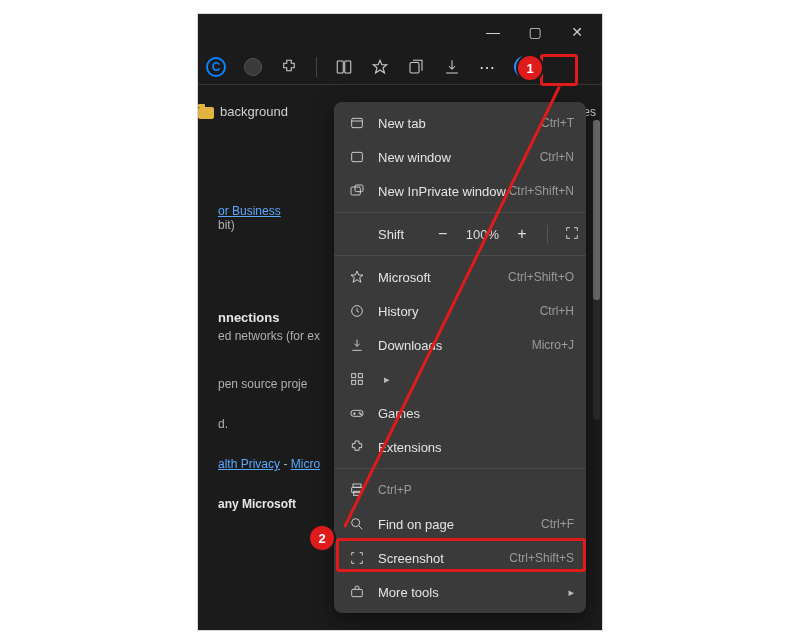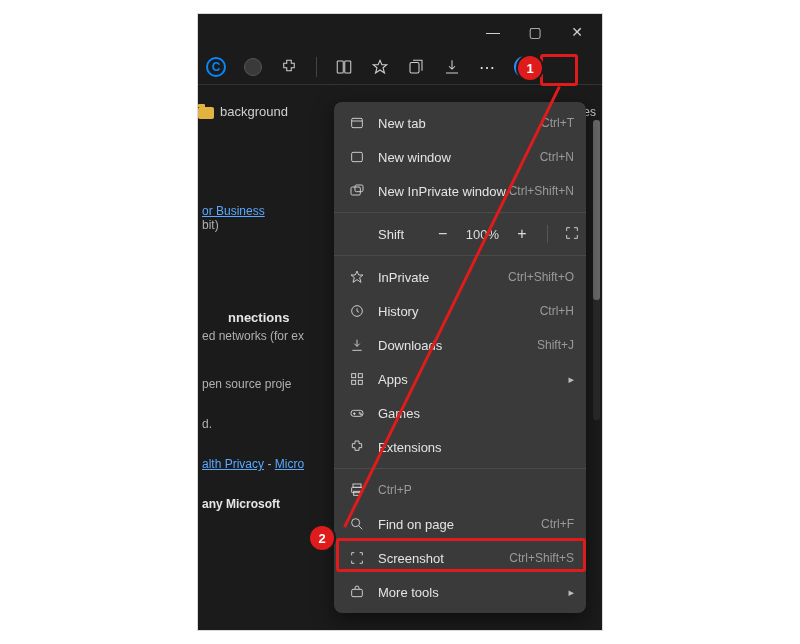--- a/index.html
+++ b/index.html
@@ -62,30 +62,30 @@
     color:#d0d0d0;
   }
   .folder-icon { width:16px;height:12px;background:#e3b341;border-radius:2px;margin-right:6px;position:relative; }
   .folder-icon::before{content:"";position:absolute;top:-3px;left:0;width:7px;height:3px;background:#e3b341;border-radius:1px 1px 0 0;}
   .spacer { flex:1; }
   .favlabel { color:#cfcfcf; font-size:12px; margin-right:6px; }
 
   
   .page-left {
     position:absolute;
-    left:0; top:106px; bottom:0;
+    left:16px; top:106px; bottom:0;
     width:118px;
     padding:0 6px 0 4px;
     color:#b0b0b0;
     font-size:12px;
     overflow:hidden;
   }
   .page-left .blk { margin-bottom:26px; }
   .page-left a { color:#5aa8ff; text-decoration:underline; }
-  .page-left h4 { color:#e6e6e6; font-weight:600; font-size:13px; margin-bottom:4px;margin-left:26px; }
+  .page-left h4 { color:#e6e6e6; font-weight:600; font-size:13px; margin-bottom:4px; }
 
   
   .menu {
     position:absolute;
     top:88px; right:16px;
     width:252px;
     background:#3a3a3a;
     border-radius:8px;
     box-shadow:0 6px 20px rgba(0,0,0,.5);
     padding:4px 0;
@@ -278,52 +278,51 @@
     </div>
 
     <div class="sep"></div>
 
     <div class="row clickable">
       <span class="mi-icon">
           <svg viewBox="0 0 24 24">
             <path d="M12 3l2.5 6H21l-5 4 2 7-6-4-6 4 2-7-5-4h6.5z"></path>
           </svg>
         </span>
-      <span class="label">InPrivate</span>
+      <span class="label">Microsoft</span>
       <span class="shortcut">Ctrl+Shift+O</span>
     </div>
     <div class="row clickable">
       <span class="mi-icon">
           <svg viewBox="0 0 24 24">
             <circle cx="12" cy="12" r="8"></circle>
             <path d="M12 8v4l3 2"></path>
           </svg>
         </span>
       <span class="label">History</span>
       <span class="shortcut">Ctrl+H</span>
     </div>
     <div class="row clickable">
       <span class="mi-icon">
           <svg viewBox="0 0 24 24">
             <path d="M12 4v10m0 0l-4-4m4 4l4-4M5 20h14"></path>
           </svg>
         </span>
       <span class="label">Downloads</span>
-      <span class="shortcut">Shift+J</span>
+      <span class="shortcut">Micro+J</span>
     </div>
     <div class="row clickable">
       <span class="mi-icon">
           <svg viewBox="0 0 24 24">
             <rect x="4" y="4" width="6" height="6"></rect>
             <rect x="14" y="4" width="6" height="6"></rect>
             <rect x="4" y="14" width="6" height="6"></rect>
             <rect x="14" y="14" width="6" height="6"></rect>
           </svg>
         </span>
-      <span class="label">Apps</span>
       <span class="chev">▸</span>
     </div>
     <div class="row clickable">
       <span class="mi-icon">
           <svg viewBox="0 0 24 24">
             <rect x="3" y="8" width="18" height="9" rx="4"></rect>
             <path d="M8 11v4M6 13h4"></path>
             <circle cx="16" cy="12" r="1"></circle>
             <circle cx="18" cy="14" r="1"></circle>
           </svg>

